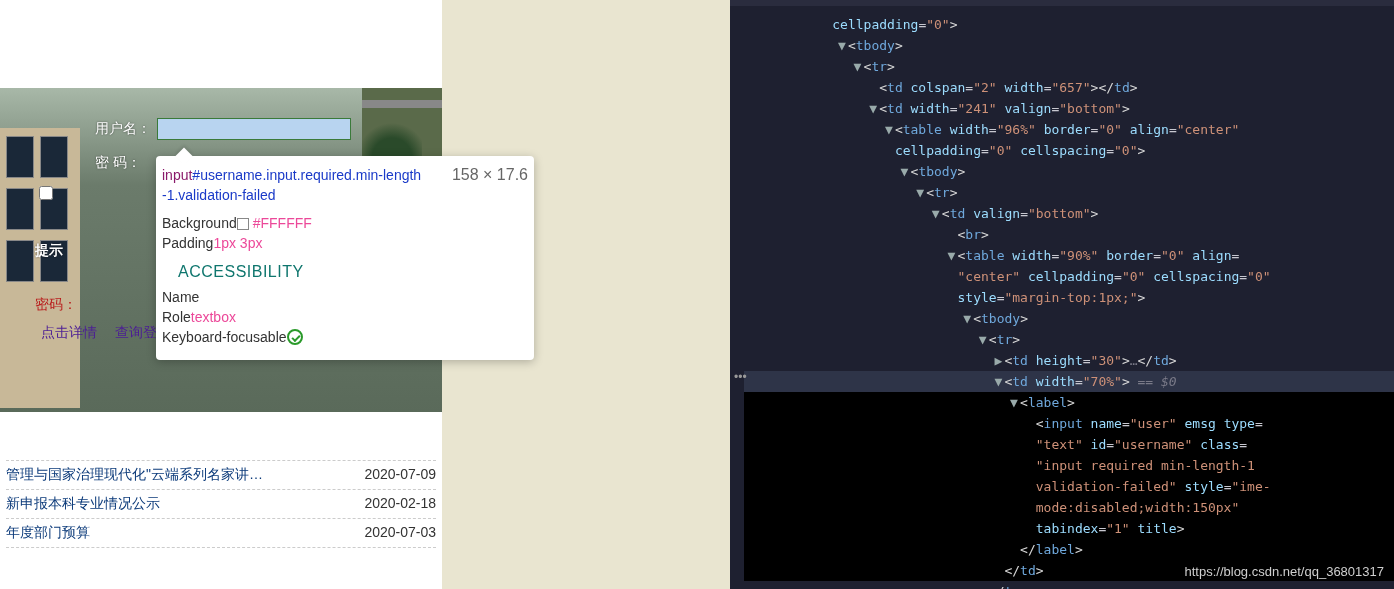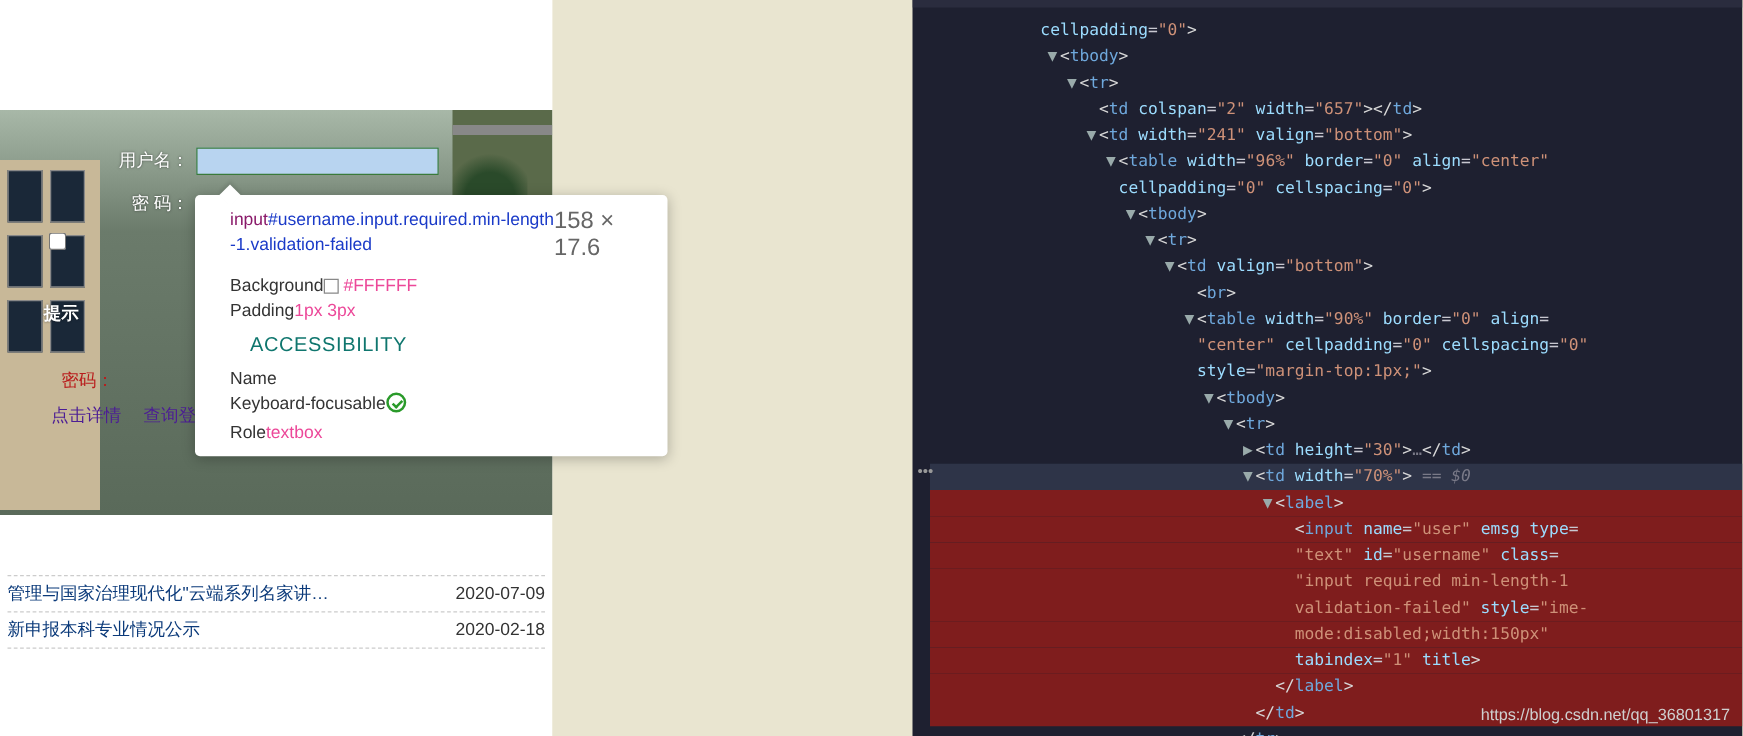--- a/index.html
+++ b/index.html
@@ -10,61 +10,61 @@
 
 .building{position:absolute;left:0;top:88px;width:442px;height:324px;overflow:hidden;background:linear-gradient(to bottom,#a8b8a8 0%,#8a9a8a 15%,#6b7b6b 30%,#5a6a5a 100%)}
 .bldg-left{position:absolute;left:0;top:40px;width:80px;height:280px;background:#c8b898}
 .bldg-left .win{position:absolute;width:28px;height:42px;background:#1a2838;border:1px solid #888}
 .bldg-right{position:absolute;right:0;top:0;width:80px;height:100px;background:#5a6a4a}
 .bldg-right::after{content:"";position:absolute;left:0;top:12px;width:80px;height:8px;background:#888}
 .tree{position:absolute;right:20px;top:30px;width:60px;height:80px;background:radial-gradient(circle,#2a4a2a 40%,transparent 70%)}
 
 .form-area{position:absolute;left:0;top:88px;width:442px;height:324px;padding:30px 0 0 95px}
 .form-row{margin-bottom:14px;display:flex;align-items:center}
-.form-row label{color:#fff;font-size:14px;width:56px;text-align:right;margin-right:6px;text-shadow:0 0 2px rgba(0,0,0,.6)}
+.form-row label{color:#fff;font-size:14px;width:56px;margin-right:6px;text-shadow:0 0 2px rgba(0,0,0,.6)}
 .inp{width:194px;height:22px;background:#b8d4f0;border:1px solid #3a7a3a;padding:1px 3px;outline:none}
 .chk{width:14px;height:14px;margin-right:4px}
 .hint-row{color:#fff;font-weight:bold;margin:42px 0 0 -60px;text-shadow:0 0 2px rgba(0,0,0,.6)}
 .pw2-row{margin:36px 0 0 -60px}
 .pw2-row label{color:#b91c1c;text-shadow:none}
 .links-row{margin:10px 0 0 -54px}
 .links-row a{color:#4c1d95;text-decoration:none;margin-right:14px;cursor:pointer}
 
 .news-area{position:absolute;left:0;top:460px;width:442px;height:130px;padding:0 6px}
 .news-row{display:flex;justify-content:space-between;border-bottom:1px dashed #ccc;padding:5px 0}
 .news-row:first-child{border-top:1px dashed #ccc}
 .news-title{color:#0b3a7a;white-space:nowrap;overflow:hidden;text-overflow:ellipsis;max-width:280px}
 .news-date{color:#333;font-size:14px}
 
 
-.tooltip{position:absolute;left:156px;top:156px;width:378px;background:#fff;border-radius:4px;box-shadow:0 2px 10px rgba(0,0,0,.25);padding:10px 28px;z-index:10}
+.tooltip{position:absolute;left:156px;top:156px;width:378px;background:#fff;border-radius:4px;box-shadow:0 2px 10px rgba(0,0,0,.25);padding:10px 6px;z-index:10}
 .tooltip::before{content:"";position:absolute;top:-6px;left:22px;width:12px;height:12px;background:#fff;transform:rotate(45deg);box-shadow:-2px -2px 3px rgba(0,0,0,.1)}
 .tt-top{display:flex;justify-content:space-between;align-items:flex-start;margin-bottom:8px}
 .tt-sel{font-size:14px;line-height:1.4;max-width:260px;word-break:break-all}
 .tt-sel .tag{color:#8a1a6a}
 .tt-sel .cls{color:#1a3ac8}
-.tt-dim{color:#666;font-size:19px}
+.tt-dim{color:#666;font-size:16px}
 .tt-row{display:flex;padding:2px 0;color:#333}
 .tt-row .val{color:#ec4899}
 .swatch{display:inline-block;width:12px;height:12px;border:1px solid #888;margin-right:4px;vertical-align:middle;background:#fff}
 .tt-sec{color:#0f766e;font-size:16px;letter-spacing:.5px;margin:10px 0 6px 16px}
 .check-ic{display:inline-block;width:16px;height:16px;border:2px solid #2a9a2a;border-radius:50%;position:relative}
 .check-ic::after{content:"";position:absolute;left:3px;top:4px;width:6px;height:3px;border-left:2px solid #2a9a2a;border-bottom:2px solid #2a9a2a;transform:rotate(-45deg)}
 
 
 .mid{position:absolute;left:442px;top:0;width:288px;height:589px;background:#e9e5d0}
 
 
 .dt{position:absolute;left:730px;top:0;width:664px;height:589px;background:#1e2030;color:#c8c8d0;font-family:Consolas,Menlo,monospace;font-size:13px;overflow:hidden}
 .dt-top{height:6px;background:#2a2c3e}
 .gutter-dots{position:absolute;left:734px;top:370px;color:#999;font-size:12px;z-index:5}
 .dt-code{padding:8px 0 0 14px;line-height:21px;white-space:pre}
 .ln{display:block;position:relative}
 .ln.hl{background:#2e3448}
-.ln.sel{background:#7f1d1d}
+.ln.sel{background:#000000}
 .ln .caret{color:#9aa;display:inline-block;width:10px}
 .cm{color:#d8d8d8}
 .tagn{color:#6fa8dc}
 .attr{color:#9cdcfe}
 .str{color:#ce9178}
 .dim{color:#7a7a88;font-style:italic}
 .rest{color:#7a7a88}
 .watermark{position:absolute;right:10px;bottom:10px;color:#cfcfcf;font-size:13px;font-family:Arial}
 </style>
 </head>
@@ -110,20 +110,24 @@
 
   <div class="news-area">
       <div class="news-row">
         <span class="news-title">管理与国家治理现代化"云端系列名家讲…</span>
         <span class="news-date">2020-07-09</span>
       </div>
       <div class="news-row">
         <span class="news-title">新申报本科专业情况公示</span>
         <span class="news-date">2020-02-18</span>
       </div>
+      <div class="news-row">
+        <span class="news-title">年度部门预算</span>
+        <span class="news-date">2020-07-03</span>
+      </div>
     </div>
 </div>
 
 <div class="tooltip">
   <div class="tt-top">
     <div class="tt-sel">
       <span class="tag">input</span><span class="cls">#username.input.required.min-length-1.validation-failed</span>
     </div>
     <div class="tt-dim">158 × 17.6</div>
   </div>
@@ -134,26 +138,26 @@
   <div class="tt-row">
     <span>Padding</span>
     <span class="val">1px 3px</span>
   </div>
   <div class="tt-sec">ACCESSIBILITY</div>
   <div class="tt-row">
     <span>Name</span>
     <span class="val"></span>
   </div>
   <div class="tt-row">
+    <span>Role</span>
+    <span class="val">textbox</span>
+  </div>
+  <div class="tt-row">
     <span>Keyboard-focusable</span>
     <span class="val"><span class="check-ic"></span></span>
-  </div>
-  <div class="tt-row">
-    <span>Role</span>
-    <span class="val">textbox</span>
   </div>
 </div>
 
 <div class="mid"></div>
 
 <div class="dt">
   <div class="dt-top"></div>
   <div class="dt-code"><span class="ln">          <span class="caret"> </span><span class="attr">cellpadding</span>=<span class="str">"0"</span><span class="cm">&gt;</span></span><span class="ln">            <span class="caret">▼</span><span class="cm">&lt;</span><span class="tagn">tbody</span><span class="cm">&gt;</span></span><span class="ln">              <span class="caret">▼</span><span class="cm">&lt;</span><span class="tagn">tr</span><span class="cm">&gt;</span></span><span class="ln">                <span class="caret"> </span><span class="cm">&lt;</span><span class="tagn">td</span> <span class="attr">colspan</span>=<span class="str">"2"</span> <span class="attr">width</span>=<span class="str">"657"</span><span class="cm">&gt;&lt;/</span><span class="tagn">td</span><span class="cm">&gt;</span></span><span class="ln">                <span class="caret">▼</span><span class="cm">&lt;</span><span class="tagn">td</span> <span class="attr">width</span>=<span class="str">"241"</span> <span class="attr">valign</span>=<span class="str">"bottom"</span><span class="cm">&gt;</span></span><span class="ln">                  <span class="caret">▼</span><span class="cm">&lt;</span><span class="tagn">table</span> <span class="attr">width</span>=<span class="str">"96%"</span> <span class="attr">border</span>=<span class="str">"0"</span> <span class="attr">align</span>=<span class="str">"center"</span></span><span class="ln">                  <span class="caret"> </span><span class="attr">cellpadding</span>=<span class="str">"0"</span> <span class="attr">cellspacing</span>=<span class="str">"0"</span><span class="cm">&gt;</span></span><span class="ln">                    <span class="caret">▼</span><span class="cm">&lt;</span><span class="tagn">tbody</span><span class="cm">&gt;</span></span><span class="ln">                      <span class="caret">▼</span><span class="cm">&lt;</span><span class="tagn">tr</span><span class="cm">&gt;</span></span><span class="ln">                        <span class="caret">▼</span><span class="cm">&lt;</span><span class="tagn">td</span> <span class="attr">valign</span>=<span class="str">"bottom"</span><span class="cm">&gt;</span></span><span class="ln">                          <span class="caret"> </span><span class="cm">&lt;</span><span class="tagn">br</span><span class="cm">&gt;</span></span><span class="ln">                          <span class="caret">▼</span><span class="cm">&lt;</span><span class="tagn">table</span> <span class="attr">width</span>=<span class="str">"90%"</span> <span class="attr">border</span>=<span class="str">"0"</span> <span class="attr">align</span>=</span><span class="ln">                          <span class="caret"> </span><span class="str">"center"</span> <span class="attr">cellpadding</span>=<span class="str">"0"</span> <span class="attr">cellspacing</span>=<span class="str">"0"</span></span><span class="ln">                          <span class="caret"> </span><span class="attr">style</span>=<span class="str">"margin-top:1px;"</span><span class="cm">&gt;</span></span><span class="ln">                            <span class="caret">▼</span><span class="cm">&lt;</span><span class="tagn">tbody</span><span class="cm">&gt;</span></span><span class="ln">                              <span class="caret">▼</span><span class="cm">&lt;</span><span class="tagn">tr</span><span class="cm">&gt;</span></span><span class="ln">                                <span class="caret">▶</span><span class="cm">&lt;</span><span class="tagn">td</span> <span class="attr">height</span>=<span class="str">"30"</span><span class="cm">&gt;</span><span class="rest">…</span><span class="cm">&lt;/</span><span class="tagn">td</span><span class="cm">&gt;</span></span><span class="ln hl">                                <span class="caret">▼</span><span class="cm">&lt;</span><span class="tagn">td</span> <span class="attr">width</span>=<span class="str">"70%"</span><span class="cm">&gt;</span> <span class="dim">== $0</span></span><span class="ln sel">                                  <span class="caret">▼</span><span class="cm">&lt;</span><span class="tagn">label</span><span class="cm">&gt;</span></span><span class="ln sel">                                    <span class="caret"> </span><span class="cm">&lt;</span><span class="tagn">input</span> <span class="attr">name</span>=<span class="str">"user"</span> <span class="attr">emsg</span> <span class="attr">type</span>=</span><span class="ln sel">                                    <span class="caret"> </span><span class="str">"text"</span> <span class="attr">id</span>=<span class="str">"username"</span> <span class="attr">class</span>=</span><span class="ln sel">                                    <span class="caret"> </span><span class="str">"input required min-length-1</span></span><span class="ln sel">                                    <span class="caret"> </span><span class="str">validation-failed"</span> <span class="attr">style</span>=<span class="str">"ime-</span></span><span class="ln sel">                                    <span class="caret"> </span><span class="str">mode:disabled;width:150px"</span></span><span class="ln sel">                                    <span class="caret"> </span><span class="attr">tabindex</span>=<span class="str">"1"</span> <span class="attr">title</span><span class="cm">&gt;</span></span><span class="ln sel">                                  <span class="caret"> </span><span class="cm">&lt;/</span><span class="tagn">label</span><span class="cm">&gt;</span></span><span class="ln sel">                                <span class="caret"> </span><span class="cm">&lt;/</span><span class="tagn">td</span><span class="cm">&gt;</span></span><span class="ln">                              <span class="caret"> </span><span class="cm">&lt;/</span><span class="tagn">tr</span><span class="cm">&gt;</span></span></div>
 </div>
 <span class="gutter-dots">•••</span>

